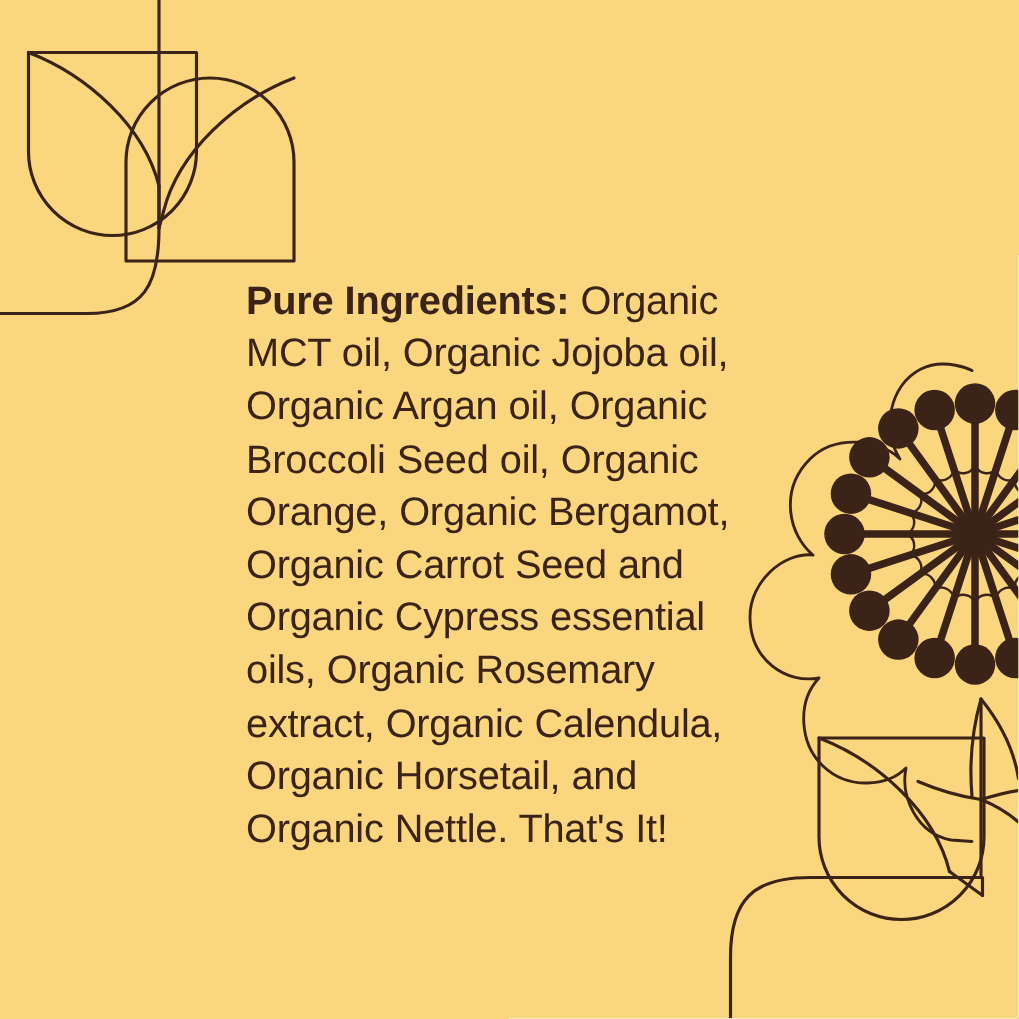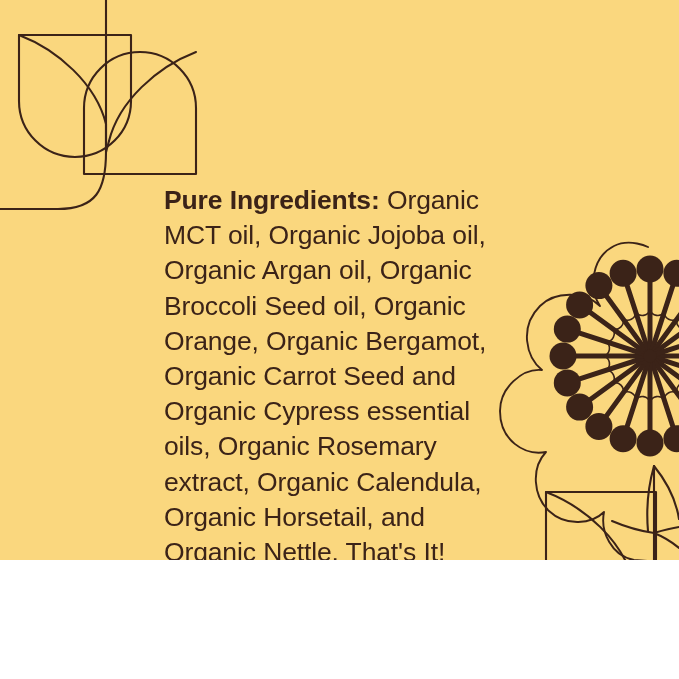--- a/index.html
+++ b/index.html
@@ -3,21 +3,21 @@
 <meta charset="utf-8">
 <style>
   html, body {
     margin: 0;
     padding: 0;
     background: #ffffff;
   }
   #panel {
     position: relative;
     width: 679px;
-    height: 560px;
+    height: 679px;
     overflow: hidden;
     background: #fad77e;
     font-family: "Liberation Sans", sans-serif;
   }
   #art {
     position: absolute;
     left: 0;
     top: 0;
     width: 679px;
     height: 679px;

